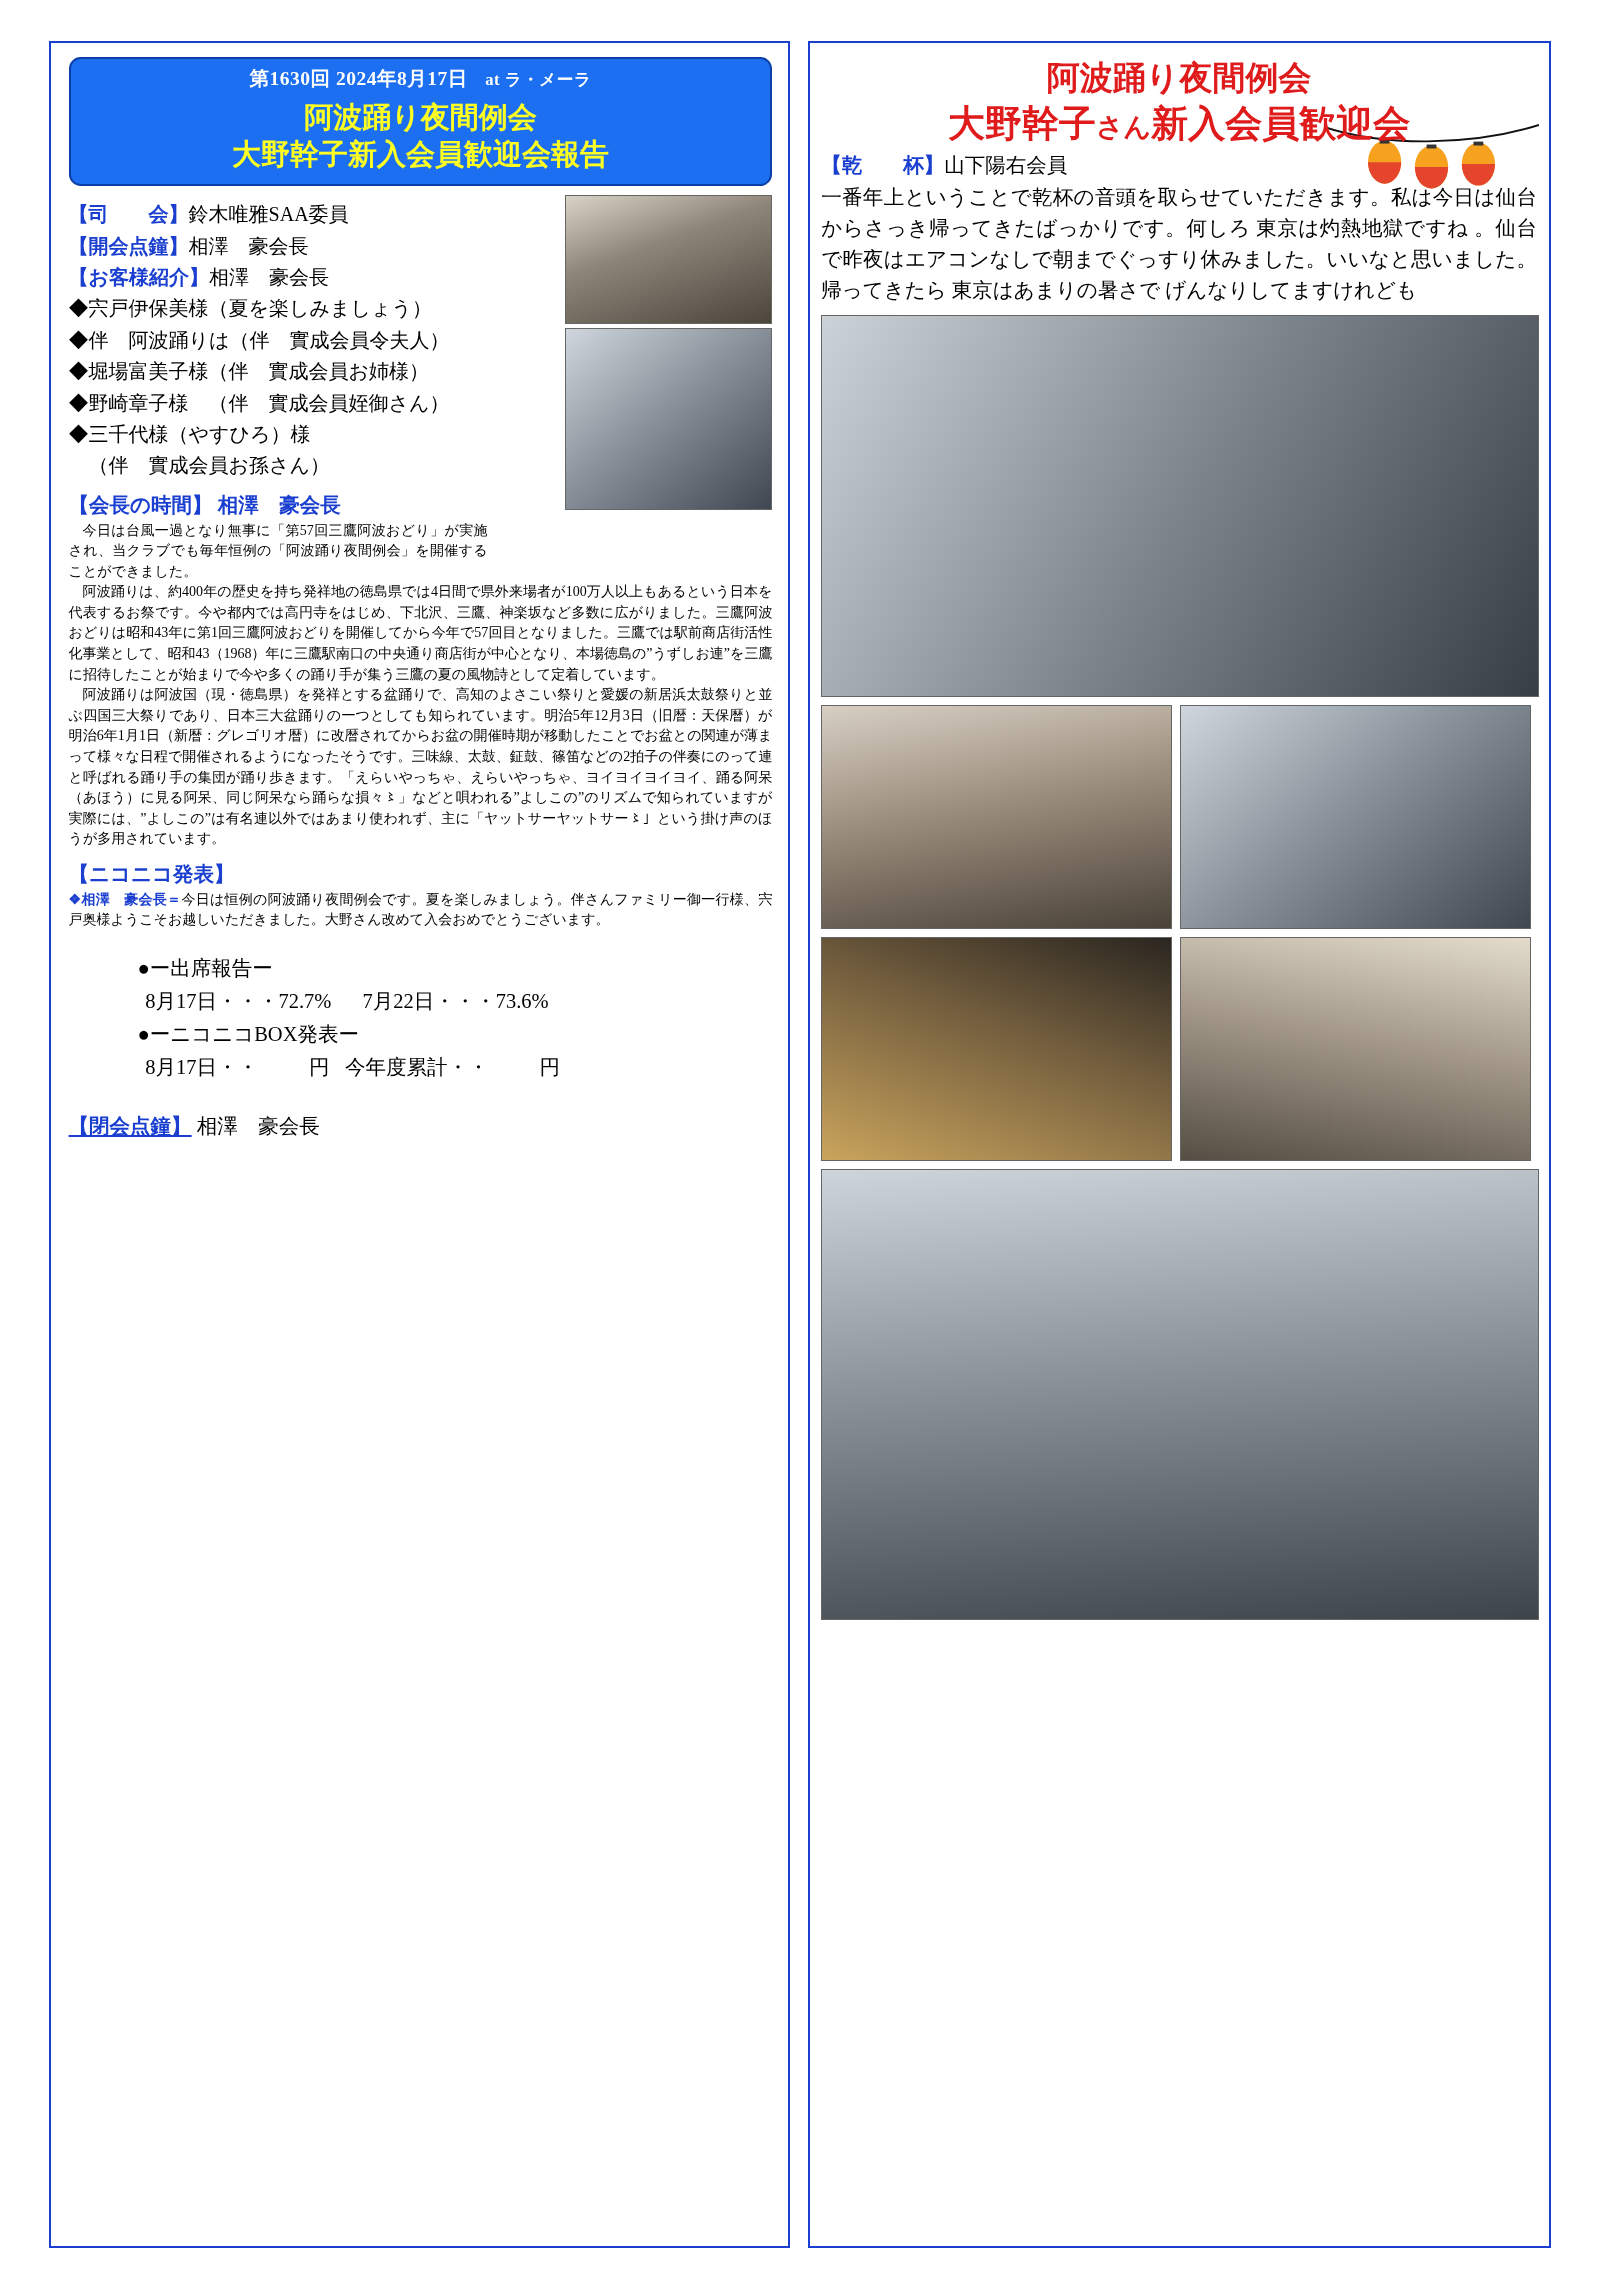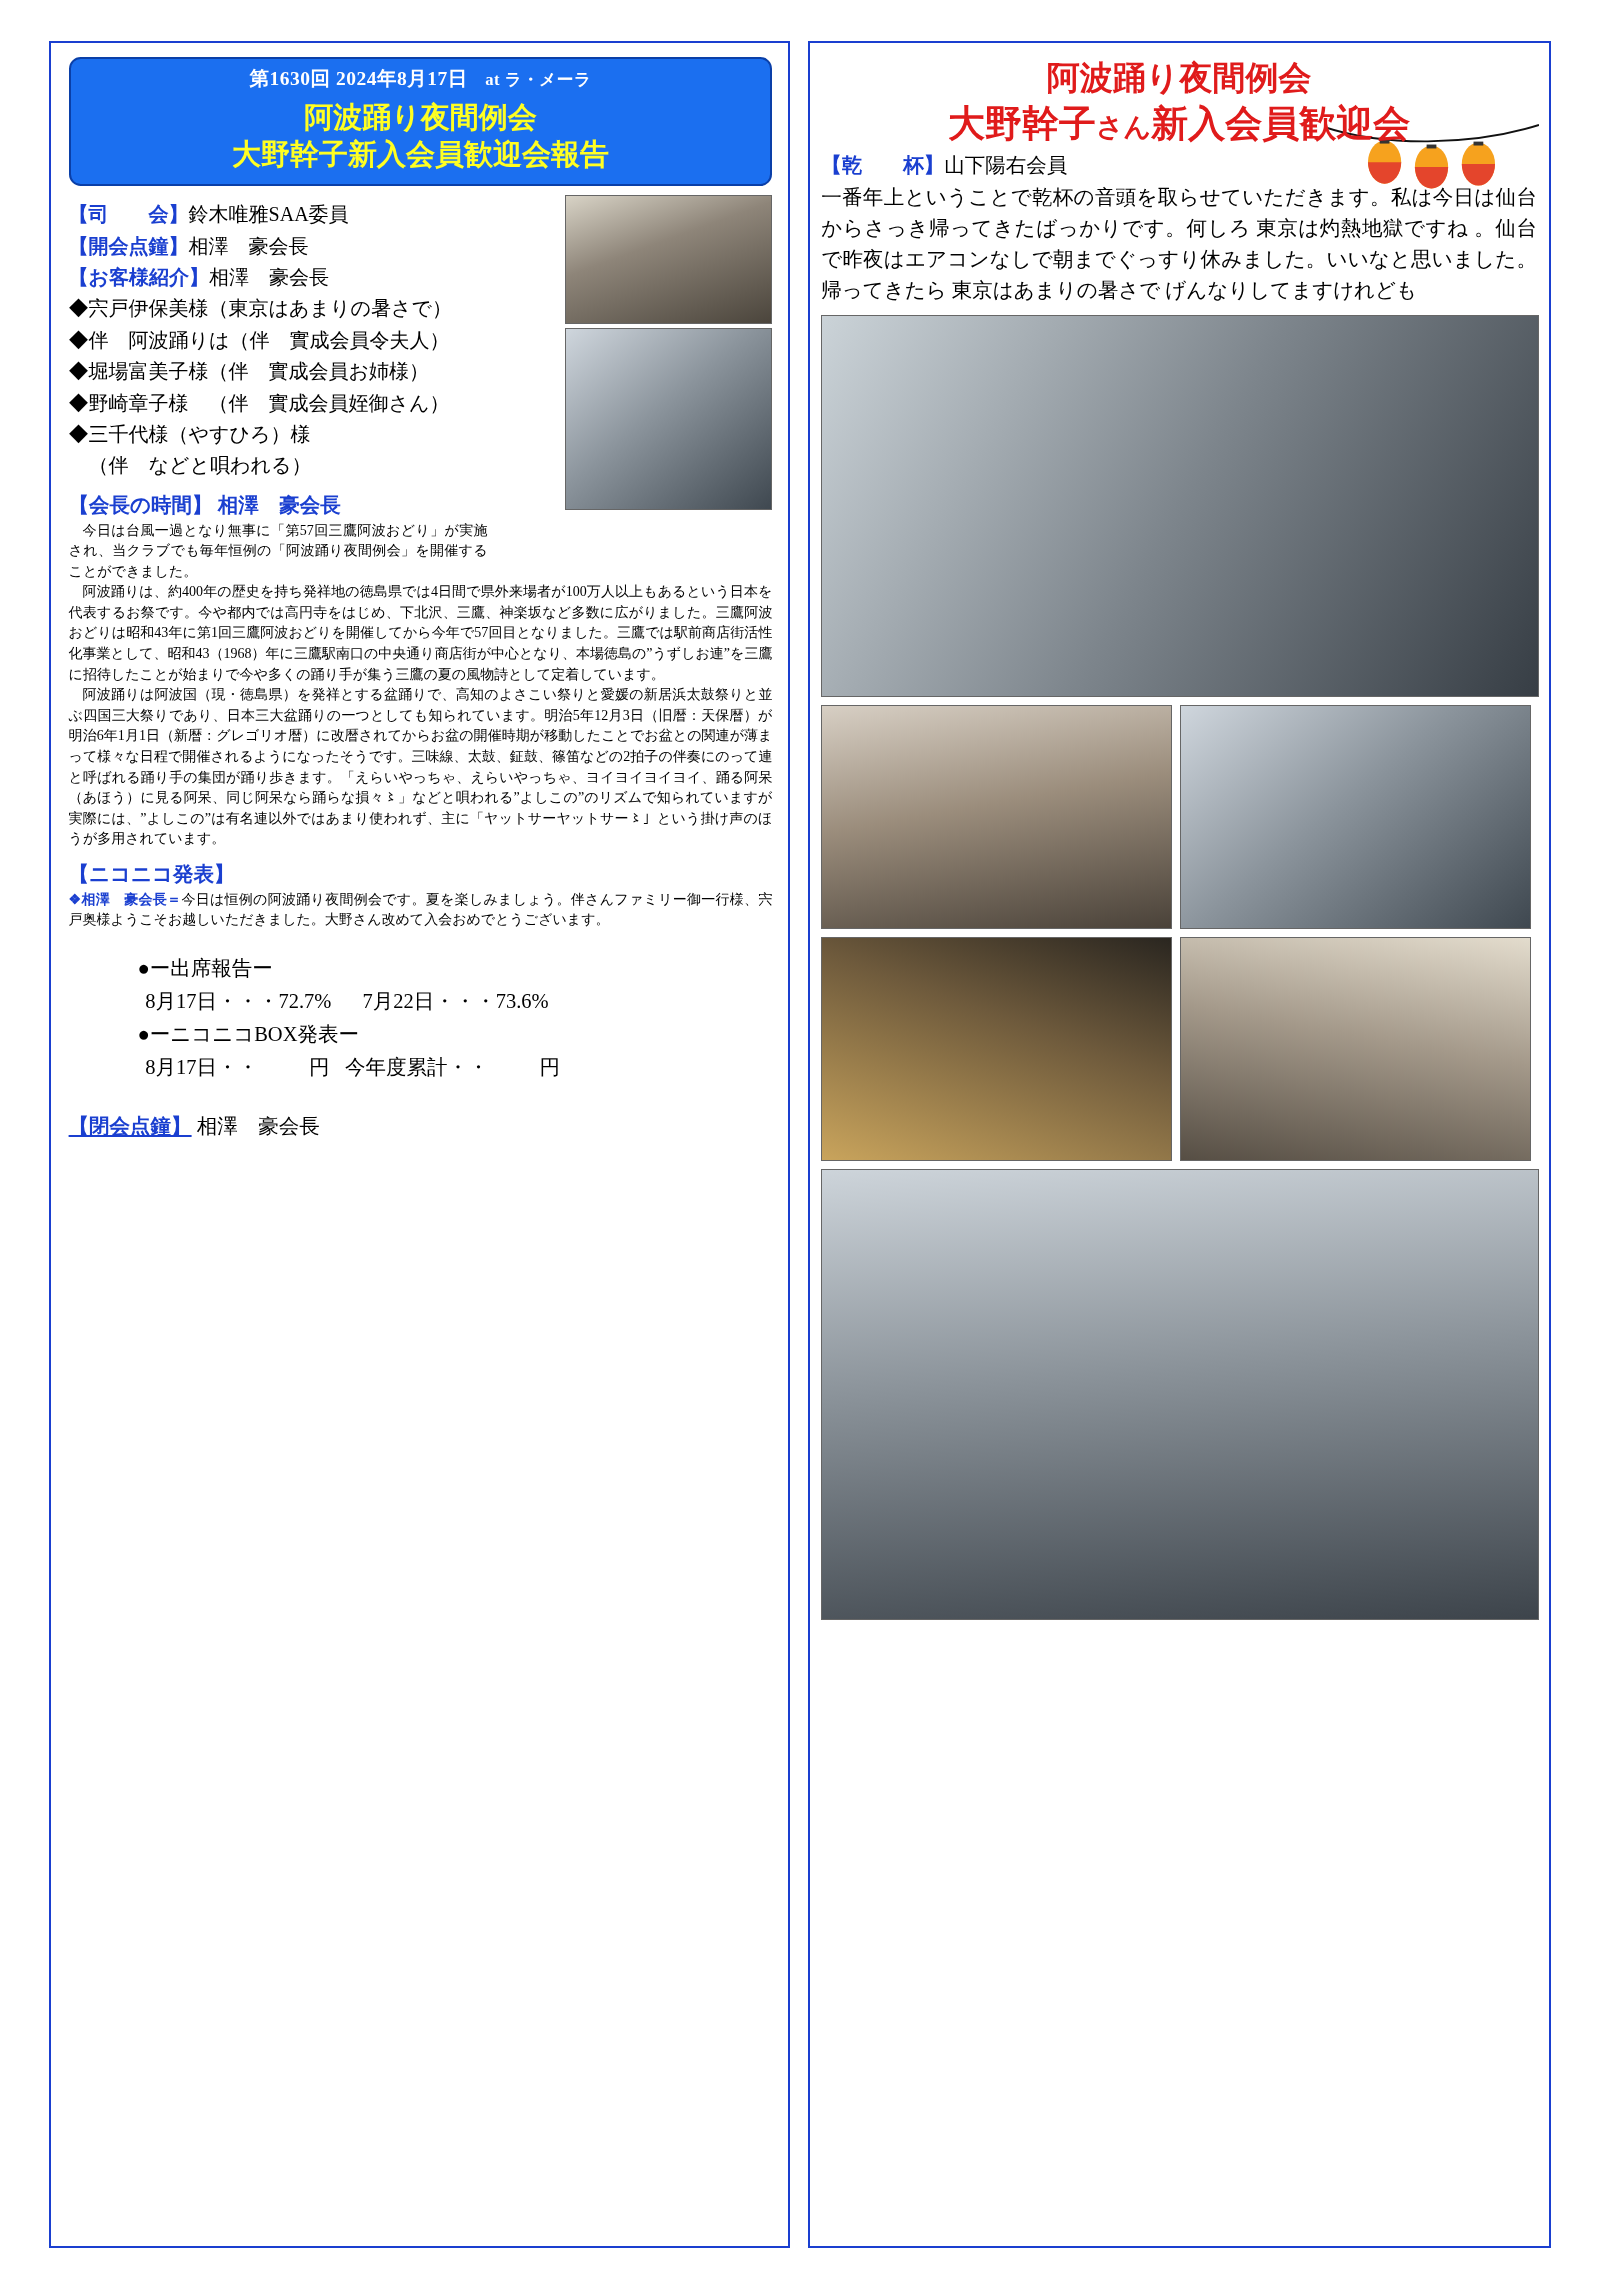--- a/index.html
+++ b/index.html
@@ -242,26 +242,26 @@
           <div class="row-line">
             <span class="lbl">【司　　会】</span><span>鈴木唯雅SAA委員</span>
           </div>
           <div class="row-line">
             <span class="lbl">【開会点鐘】</span><span>相澤　豪会長</span>
           </div>
           <div class="row-line">
             <span class="lbl">【お客様紹介】</span><span>相澤　豪会長</span>
           </div>
 
-          <div class="row-line">◆宍戸伊保美様（東京はあまりの暑さで）</div>
+          <div class="row-line">◆宍戸伊保美様（夏を楽しみましょう）</div>
           <div class="row-line">◆伴　阿波踊りは（伴　實成会員令夫人）</div>
           <div class="row-line">◆堀場富美子様（伴　實成会員お姉様）</div>
           <div class="row-line">◆野崎章子様　（伴　實成会員姪御さん）</div>
           <div class="row-line">◆三千代様（やすひろ）様</div>
-          <div class="row-line">　（伴　などと唄われる）</div>
+          <div class="row-line">　（伴　實成会員お孫さん）</div>
 
           <div class="section-head">
             <span>【会長の時間】</span>
             <span class="blue">相澤　豪会長</span>
           </div>
 
           <p class="body indent">今日は台風一過となり無事に「第57回三鷹阿波おどり」が実施され、当クラブでも毎年恒例の「阿波踊り夜間例会」を開催することができました。</p>
         </div>
       </div>
 

